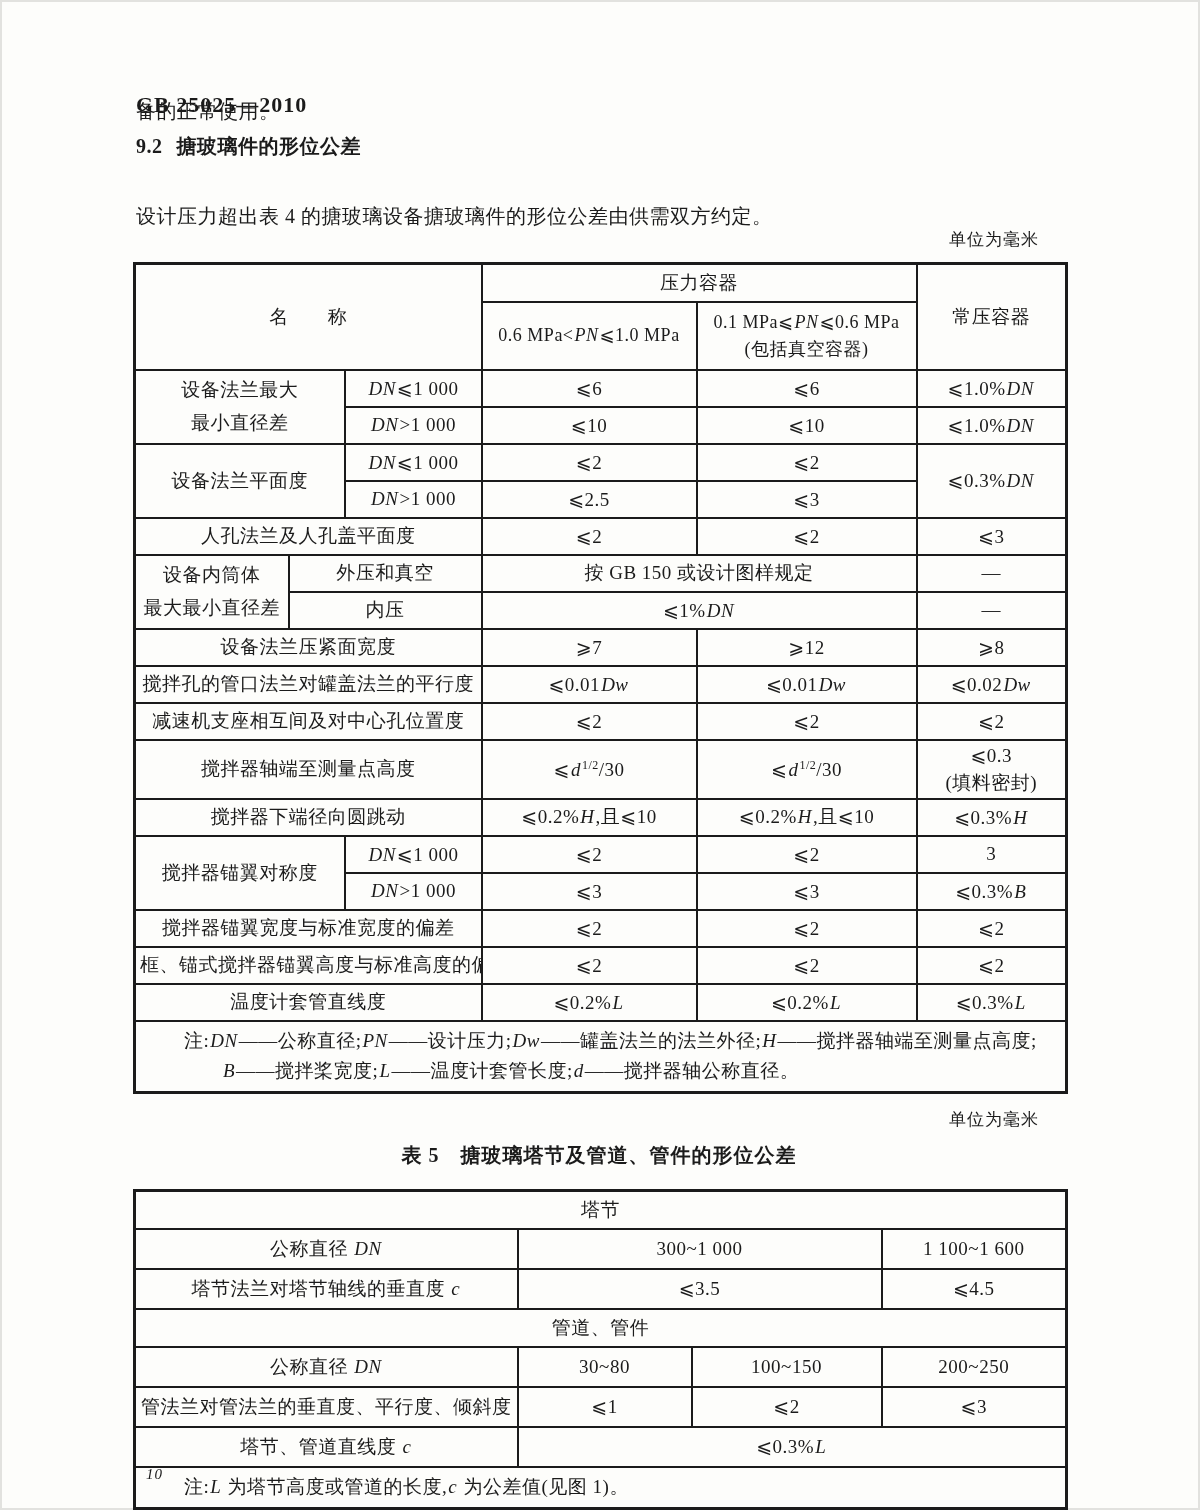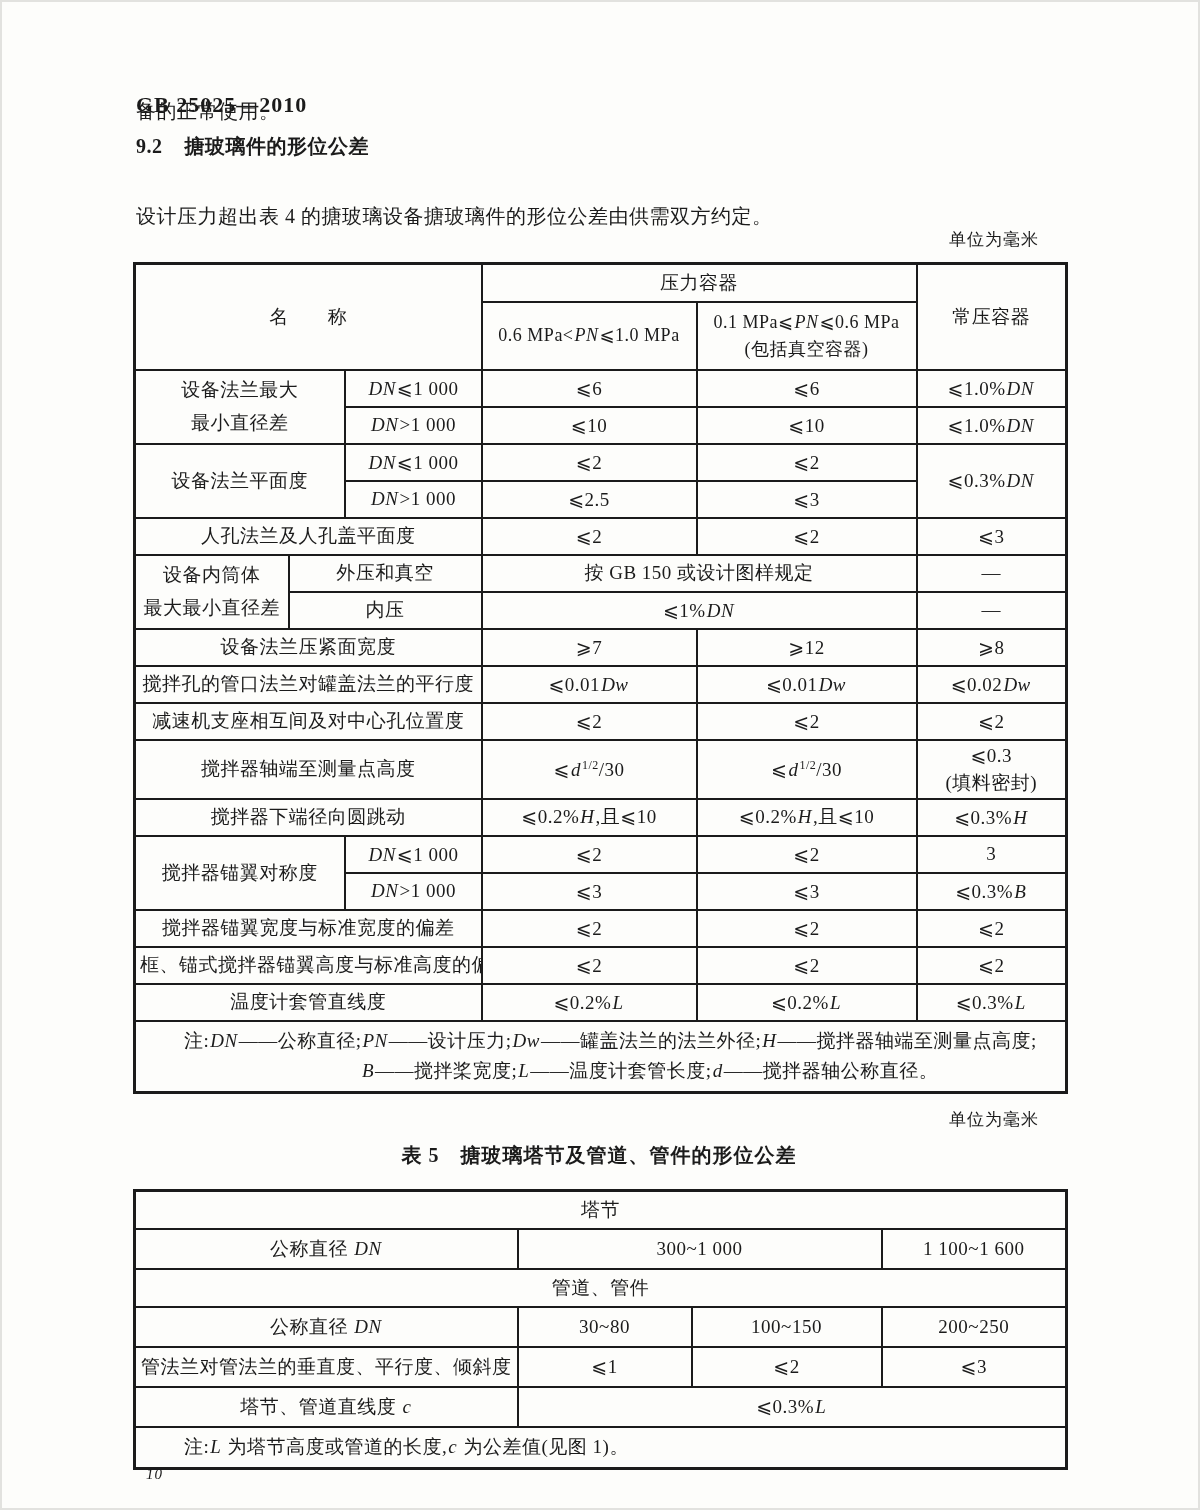--- a/index.html
+++ b/index.html
@@ -12,38 +12,38 @@
   .page {
     position:relative; width:1200px; height:1510px;
     background:#fdfdfb; color:#1b1b1b;
     box-shadow: inset 0 0 0 2px #e2e2df;
     overflow:hidden;
   }
   .abs { position:absolute; white-space:nowrap; }
   .doc-code { font-weight:bold; font-size:22px; letter-spacing:1px; }
   .body-line { font-size:20px; letter-spacing:0.5px; }
   .sec-head { font-size:20px; font-weight:bold; letter-spacing:0.5px; }
-  .sec-head .no { margin-right:22px; }
+  .sec-head .no { margin-right:14px; }
   .caption-row { position:absolute; width:932px; left:133px; height:28px; }
   .caption { position:absolute; width:100%; text-align:center; font-weight:bold; font-size:20px; letter-spacing:1px;margin-top:36px; }
   .unit { position:absolute; right:26px; top:2px; font-size:17px; letter-spacing:1px; }
   table { border-collapse:collapse; table-layout:fixed; background:#fdfdfb; }
   table.gbtable { border:3px solid #1b1b1b; }
   td {
     border:2px solid #1b1b1b;
     text-align:center; vertical-align:middle;
     font-size:19px; padding:1px 4px; letter-spacing:0.5px;
     overflow:hidden;
   }
   tr.thin td { border-top-width:1px; }
   td i { font-style:italic; padding:0 1px; }
   td sup { font-size:12px; vertical-align:super; line-height:0; }
   .hdr2 td { font-size:18px; line-height:1.45; }
   .note-cell { text-align:left; padding-left:48px; line-height:1.6; font-size:19px; }
-  .note-cell .l2 { margin-left:54px;text-align:center; }
+  .note-cell .l2 { margin-left:38px; }
   .two-line { line-height:1.7; }
   .pagenum { font-size:15px; letter-spacing:1px;font-style:italic; }
   
   .h38 td, tr.h38 { height:38px; }
   .h68 td, tr.h68 { height:68px; }
   .h37 td, tr.h37 { height:37px; }
   .h57 td, tr.h57 { height:57px; }
   .h82 td, tr.h82 { height:72px; }
   .h40 td, tr.h40 { height:40px; }
   .h42 td, tr.h42 { height:42px; }
@@ -213,20 +213,25 @@
     </colgroup>
     <tbody>
         <tr class="h38">
       <td colspan="4">塔节</td>
     </tr>
     <tr class="h40">
       <td>公称直径 <i>DN</i></td>
       <td colspan="2">300~1 000</td>
       <td>1 100~1 600</td>
     </tr>
+    <tr class="h40">
+      <td>塔节法兰对塔节轴线的垂直度 <i>c</i></td>
+      <td colspan="2">⩽3.5</td>
+      <td>⩽4.5</td>
+    </tr>
     <tr class="h38">
       <td colspan="4">管道、管件</td>
     </tr>
     <tr class="h40">
       <td>公称直径 <i>DN</i></td>
       <td>30~80</td>
       <td>100~150</td>
       <td>200~250</td>
     </tr>
     <tr class="h40">

